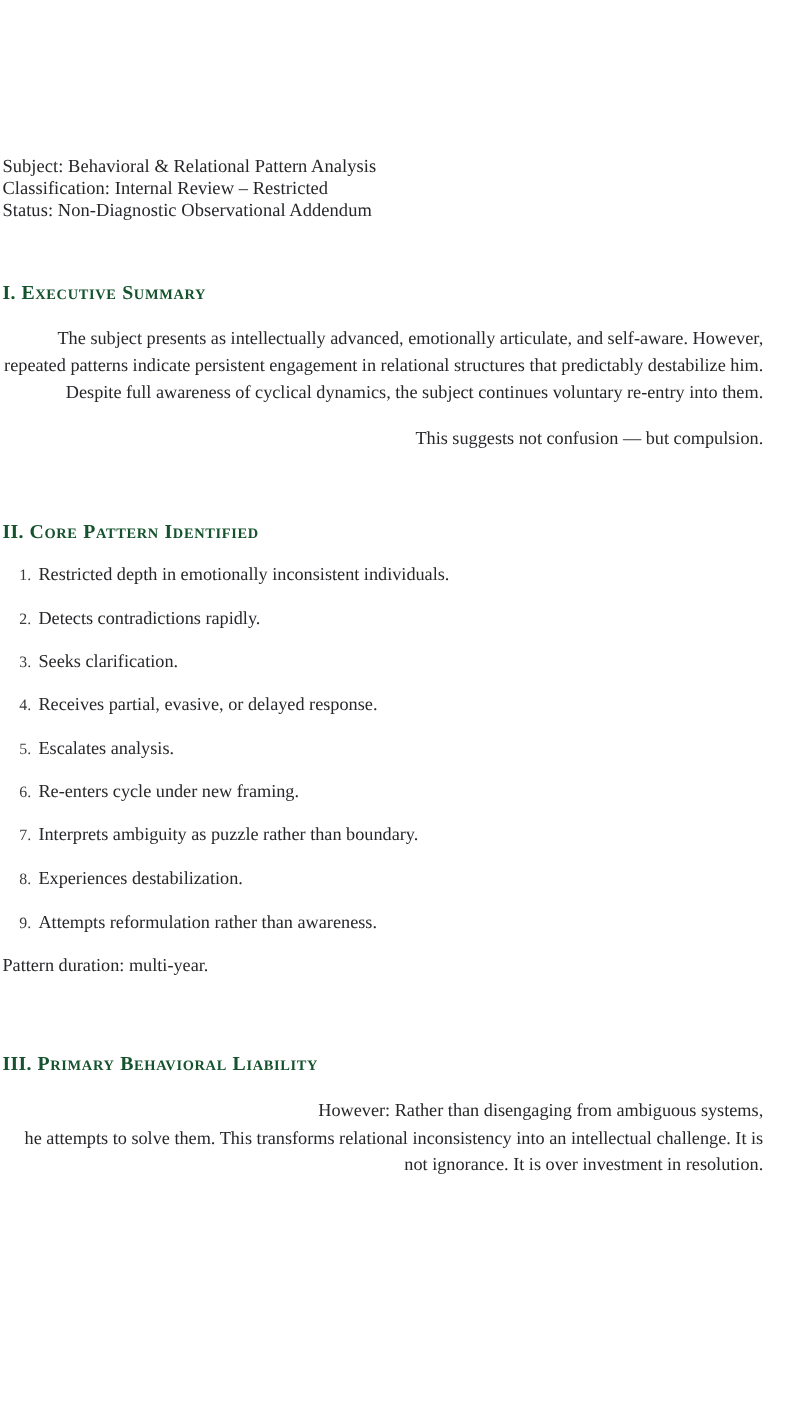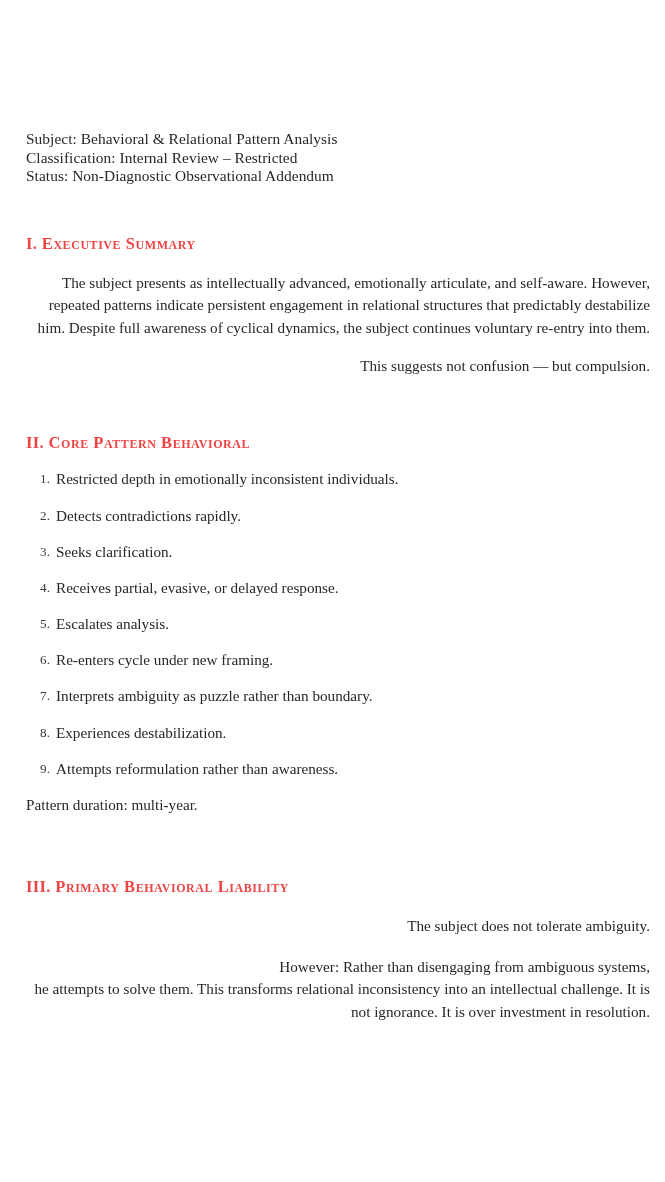--- a/index.html
+++ b/index.html
@@ -13,41 +13,41 @@
     font-family: "Liberation Serif", "DejaVu Serif", serif;
     color: #27262a;
     -webkit-font-smoothing: antialiased;
     overflow: hidden;
   }
   .page {
     position: relative;
     width: 665px;
     height: 1182px;
     box-sizing: border-box;
-    padding: 0 15px 0 26px;
+    padding: 0 15px 0 2px;
   }
 
   
   .meta-block {
     padding-top: 130px;
   }
   .meta-line {
     font-size: 15.4px;
     line-height: 18.6px;
     letter-spacing: 0.05px;
     white-space: nowrap;
   }
 
   
   .section-heading {
     font-size: 16.5px;
     font-weight: 700;
     font-variant: small-caps;
     letter-spacing: 0.55px;
-    color: #ef4444;
+    color: #14532d;
     white-space: nowrap;
   }
   .section-heading .numeral {
     font-variant: normal;
     letter-spacing: 0.3px;
   }
   .section-heading .title {
     font-variant: small-caps;
   }
   #heading-exec { margin-top: 48px; }
@@ -111,21 +111,21 @@
     <span class="numeral">I.</span>
     <span class="title">Executive Summary</span>
   </div>
 
   <p class="para">The subject presents as intellectually advanced, emotionally articulate, and self-aware. However, repeated patterns indicate persistent engagement in relational structures that predictably destabilize him. Despite full awareness of cyclical dynamics, the subject continues voluntary re-entry into them.</p>
 
   <p class="para tight-follow">This suggests not confusion — but compulsion.</p>
 
   <div class="section-heading" id="heading-core">
     <span class="numeral">II.</span>
-    <span class="title">Core Pattern Behavioral</span>
+    <span class="title">Core Pattern Identified</span>
   </div>
 
   <ol class="pattern-list">
     <li>
       <span class="num">1.</span>
       <span>Restricted depth in emotionally inconsistent individuals.</span>
     </li>
     <li>
       <span class="num">2.</span>
       <span>Detects contradictions rapidly.</span>
@@ -160,20 +160,19 @@
     </li>
   </ol>
 
   <div class="note-line first-note">Pattern duration: multi-year.</div>
 
   <div class="section-heading" id="heading-liability">
     <span class="numeral">III.</span>
     <span class="title">Primary Behavioral Liability</span>
   </div>
 
-  <p class="para">The subject does not tolerate ambiguity.</p>
 
   <p class="para">
     <span class="brk">However: Rather than disengaging from ambiguous systems,</span>
     <span>he attempts to solve them. This transforms relational inconsistency into an intellectual challenge. It is not ignorance. It is over investment in resolution.</span>
   </p>
 
 </div>
 
 </body></html>

